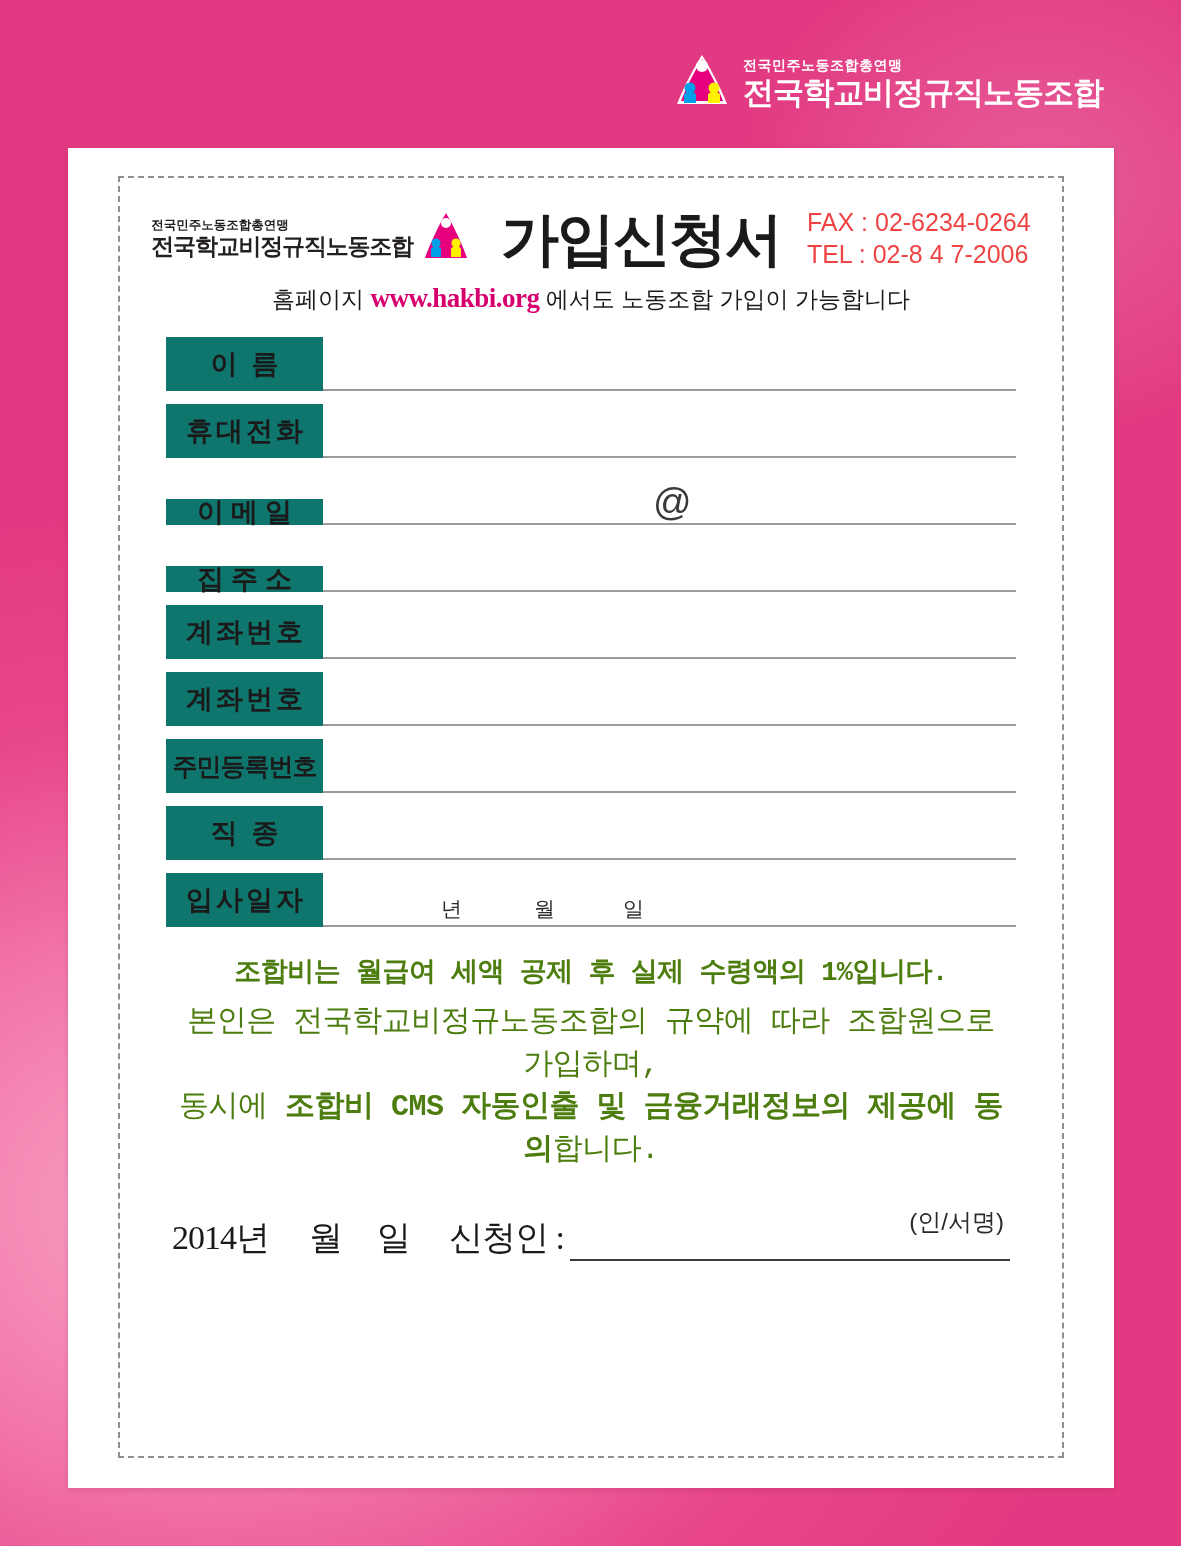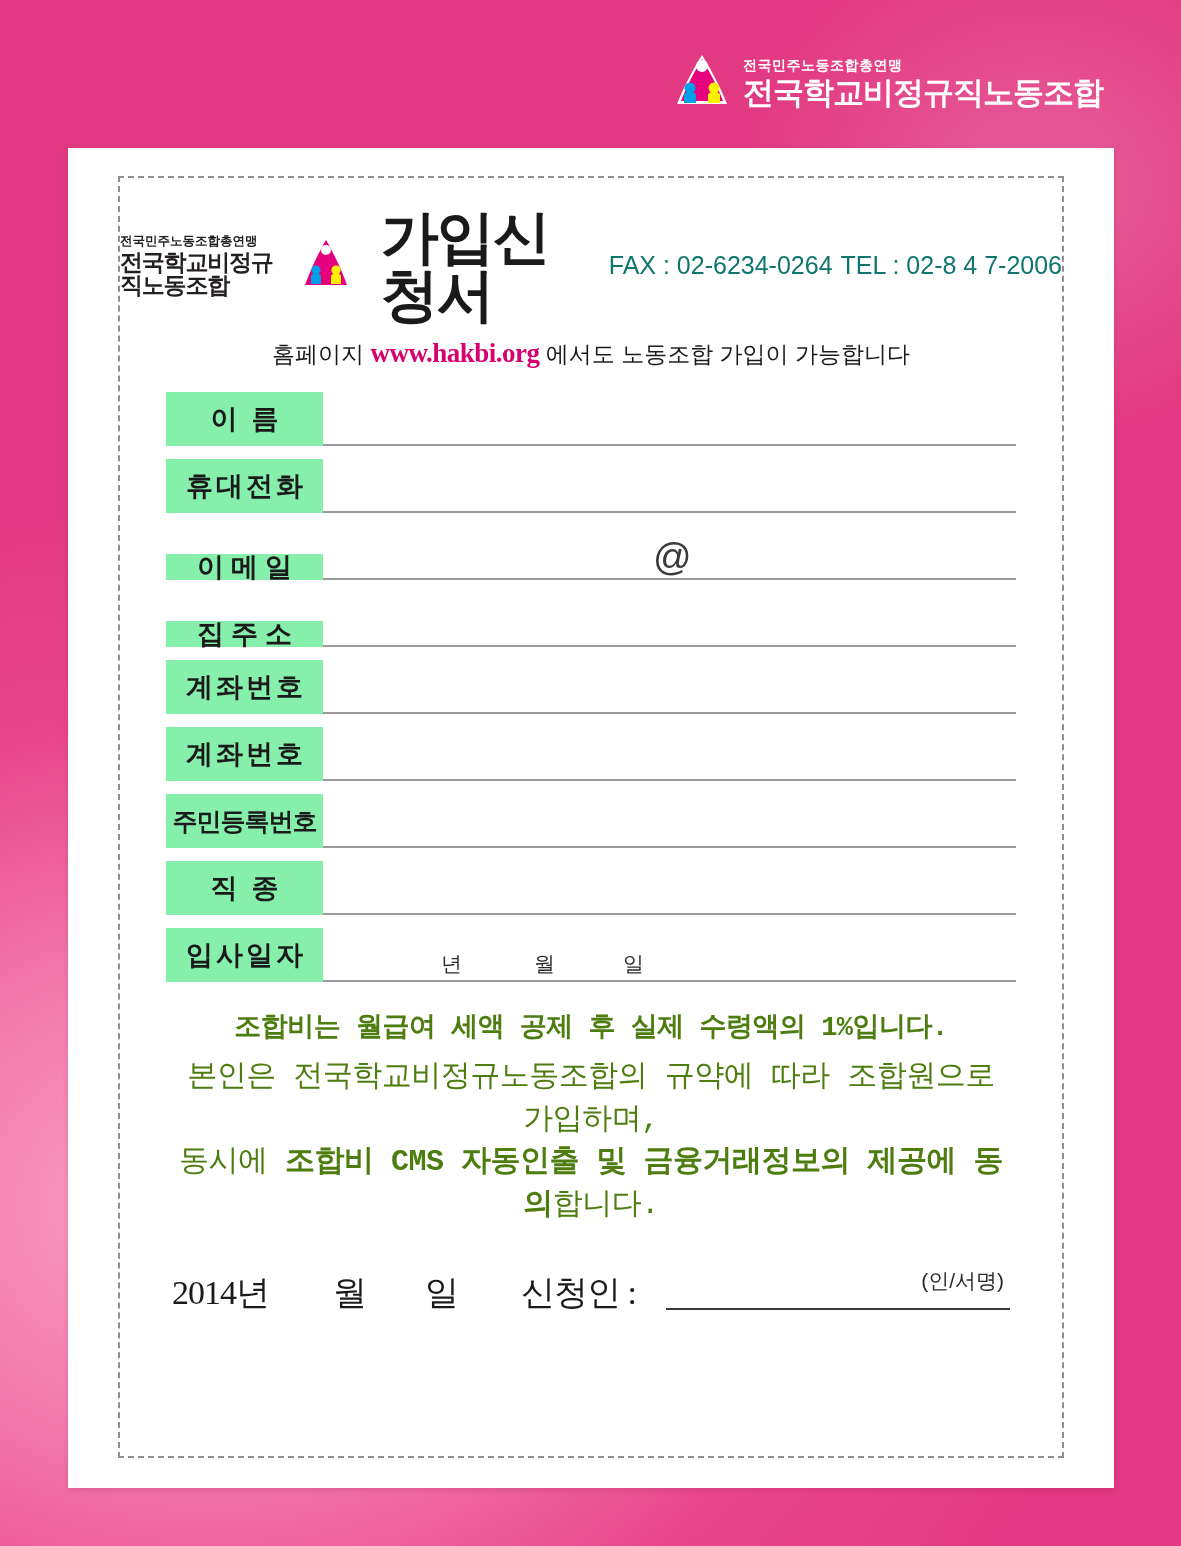--- a/index.html
+++ b/index.html
@@ -122,24 +122,24 @@
   .title-main {
     font-size: 58px;
     font-weight: bold;
     color: #1a1a1a;
     letter-spacing: -2px;
     margin: 0 10px 0 14px;
     line-height: 1;
   }
   .contact {
     display: flex;
-    flex-direction: row;
-    gap: 8px;
+    flex-direction: column;
+    gap: 2px;
     font-size: 25px;
-    color: #0f766e;
+    color: #ef4444;
     line-height: 1.18;
     white-space: nowrap;
   }
 
   .homepage-line {
     text-align: center;
     font-size: 23px;
     color: #1a1a1a;
     margin-top: 14px;
   }
@@ -157,21 +157,21 @@
   }
   .field-row {
     display: flex;
     align-items: stretch;
     margin-bottom: 13px;
     height: 54px;
   }
   .field-label {
     width: 157px;
     flex: 0 0 157px;
-    background: #86efac;
+    background: #0f766e;
     display: flex;
     align-items: center;
     justify-content: center;
     font-size: 27px;
     font-weight: bold;
     color: #1a1a1a;
     letter-spacing: -0.5px;
   }
   .field-label.spaced4 { letter-spacing: 14px; text-indent: 14px; }
   .field-label.spaced3 { letter-spacing: 7px; text-indent: 7px; margin-top: 28px; }
@@ -223,40 +223,40 @@
     font-size: 30px;
     letter-spacing: -0.5px;
     line-height: 1.42;
   }
   .statement b { font-weight: bold; }
 
   
   .sign-row {
     margin: 44px 52px 0 52px;
     display: flex;
+    align-items: flex-end;
     font-family: "Liberation Serif", serif;
     color: #1a1a1a;
-    gap: 24px;
   }
   .sign-row .year { font-size: 34px; letter-spacing: -1px; }
   .sign-row .mon { font-size: 34px; margin-left: 40px; }
   .sign-row .day { font-size: 34px; margin-left: 34px; }
   .sign-row .applicant { font-size: 34px; margin-left: 38px; letter-spacing: -1px; }
   .sign-line {
     flex: 1;
     border-bottom: 2px solid #3a3a3a;
     height: 38px;
     margin-left: 6px;
     position: relative;
   }
   .seal-note {
     position: absolute;
     right: 6px;
-    bottom: 13px;
-    font-size: 21px;
+    bottom: 21px;
+    font-size: 24px;
     color: #2a2a2a;
     font-family: "Liberation Sans", sans-serif;
   }
 </style>
 </head>
 <body>
 
 <div class="page-bg"></div>
 
 <div class="top-logo">

